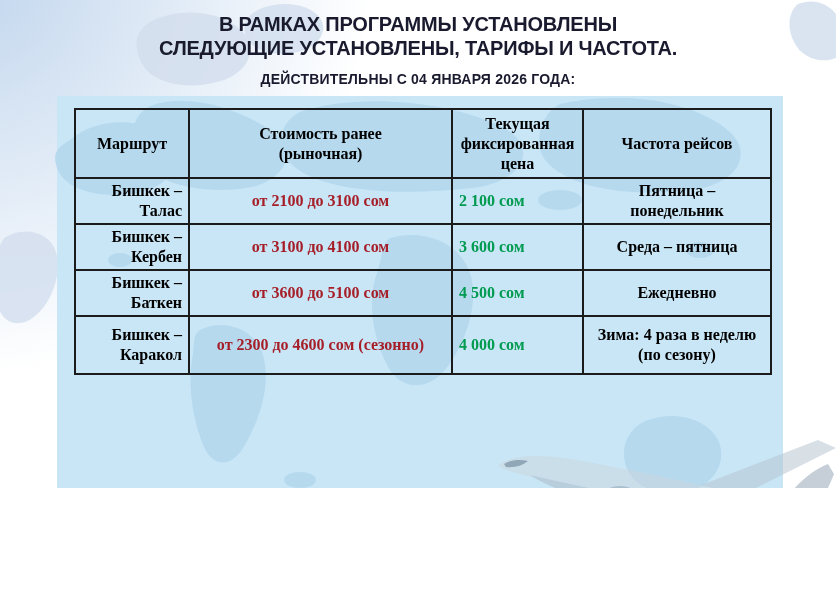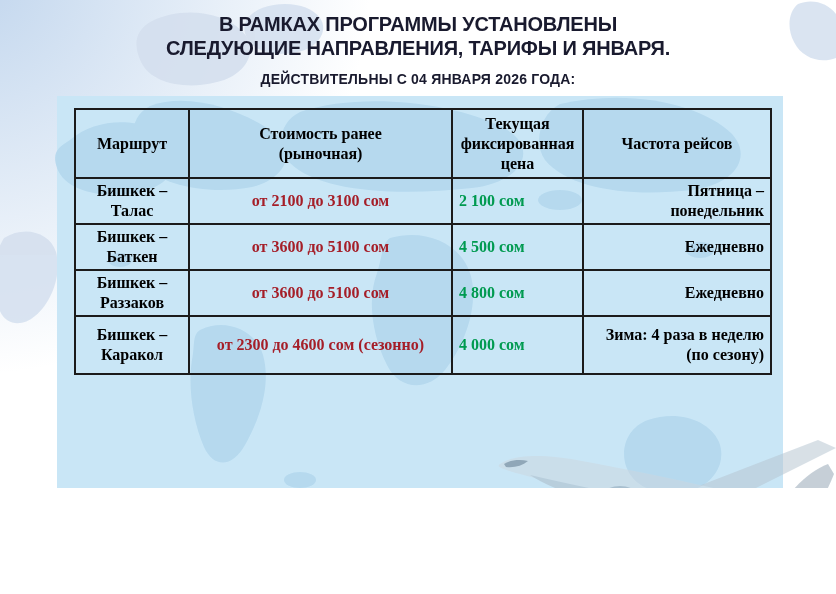--- a/index.html
+++ b/index.html
@@ -32,24 +32,24 @@
     position:absolute;left:74px;top:108px;width:696px;z-index:4;
     border-collapse:collapse;table-layout:fixed;
     font-family:"Liberation Serif",serif;font-weight:700;color:#000;
     font-size:16px;line-height:1.25;
   }
   table.tariffs th,table.tariffs td{
     border:2px solid #1b1b1b;vertical-align:middle;background:transparent;
     padding:2px 6px;overflow:hidden;
   }
   table.tariffs th{text-align:center;font-size:16px;}
-  td.c-route{text-align:center;padding:2px 12px 2px 8px;}
+  td.c-route{text-align:right;padding:2px 12px 2px 8px;}
   td.c-market{text-align:center;color:#a51e28;}
   td.c-fixed{text-align:left;color:#009a50;border-radius:19px;}
-  td.c-freq{text-align:right;padding-left:10px;margin-left:39px;}
+  td.c-freq{text-align:center;padding-left:10px;margin-left:39px;}
   .cell-inner{display:inline-block;text-align:center;}
   .hdr-narrow{display:inline-block;max-width:172px;}
 </style>
 </head>
 <body>
 
 <div id="stage">
 
   <div class="corner-glow"></div>
 
@@ -98,21 +98,21 @@
       <path d="M34,44 C40,40 50,39 58,41 C52,46 44,48 36,47 Z" fill="#5d6f80"></path>
       <path d="M312,84 C326,64 342,50 358,44 L364,54 C356,74 346,92 336,100 Z" fill="#93a5b4"></path>
       <path d="M330,98 L366,126 L350,132 L316,104 Z" fill="#9fb0be"></path>
       <ellipse cx="150" cy="74" rx="16" ry="8" fill="#8b9dac"></ellipse>
       <ellipse cx="214" cy="88" rx="15" ry="8" fill="#8b9dac"></ellipse>
     </g>
   </svg>
 
   <div class="title-wrap">
     <div class="title-l1">В РАМКАХ ПРОГРАММЫ УСТАНОВЛЕНЫ</div>
-    <div class="title-l2">СЛЕДУЮЩИЕ НАПРАВЛЕНИЯ, ТАРИФЫ И ЯНВАРЯ.</div>
+    <div class="title-l2">СЛЕДУЮЩИЕ УСТАНОВЛЕНЫ, ТАРИФЫ И ЧАСТОТА.</div>
     <div class="title-l3">ДЕЙСТВИТЕЛЬНЫ С 04 ЯНВАРЯ 2026 ГОДА:</div>
   </div>
 
   <table class="tariffs">
     <colgroup>
         <col style="width:114px">
         <col style="width:263px">
         <col style="width:131px">
         <col style="width:188px">
       </colgroup>
@@ -122,30 +122,30 @@
       <th><span class="hdr-narrow">Стоимость ранее (рыночная)</span></th>
       <th><span>Текущая фиксированная цена</span></th>
       <th><span>Частота рейсов</span></th>
     </tr>
     <tr style="height:42px">
       <td class="c-route">Бишкек&nbsp;– Талас</td>
       <td class="c-market"><span class="cell-inner">от 2100 до 3100 сом</span></td>
       <td class="c-fixed">2 100 сом</td>
       <td class="c-freq">Пятница&nbsp;– понедельник</td>
     </tr>
+    <tr style="height:42px">
+      <td class="c-route">Бишкек&nbsp;– Кербен</td>
+      <td class="c-market"><span class="cell-inner">от 3100 до 4100 сом</span></td>
+      <td class="c-fixed">3 600 сом</td>
+      <td class="c-freq">Среда&nbsp;– пятница</td>
+    </tr>
     <tr style="height:43px">
       <td class="c-route">Бишкек&nbsp;– Баткен</td>
       <td class="c-market"><span class="cell-inner">от 3600 до 5100 сом</span></td>
       <td class="c-fixed">4 500 сом</td>
-      <td class="c-freq">Ежедневно</td>
-    </tr>
-    <tr style="height:43px">
-      <td class="c-route">Бишкек&nbsp;– Раззаков</td>
-      <td class="c-market"><span class="cell-inner">от 3600 до 5100 сом</span></td>
-      <td class="c-fixed">4 800 сом</td>
       <td class="c-freq">Ежедневно</td>
     </tr>
     <tr style="height:58px">
       <td class="c-route">Бишкек&nbsp;– Каракол</td>
       <td class="c-market"><span class="cell-inner">от 2300 до 4600 сом (сезонно)</span></td>
       <td class="c-fixed">4 000 сом</td>
       <td class="c-freq">Зима: 4 раза в неделю (по сезону)</td>
     </tr>
   </tbody>
     </table>

